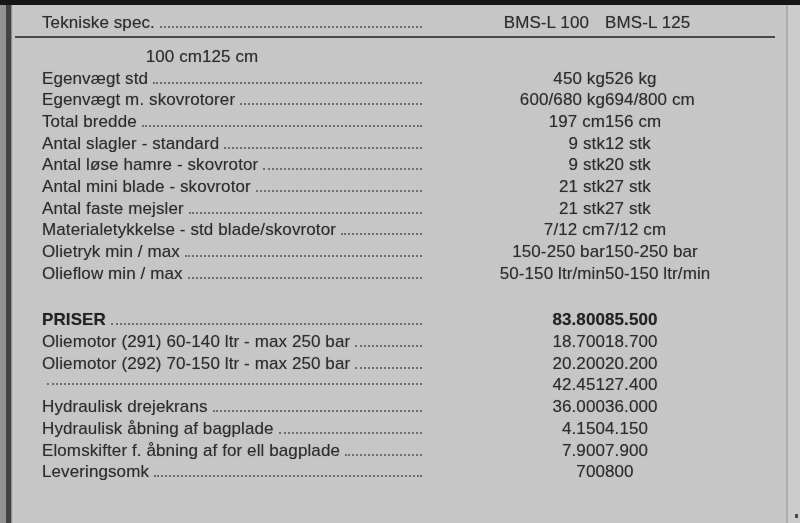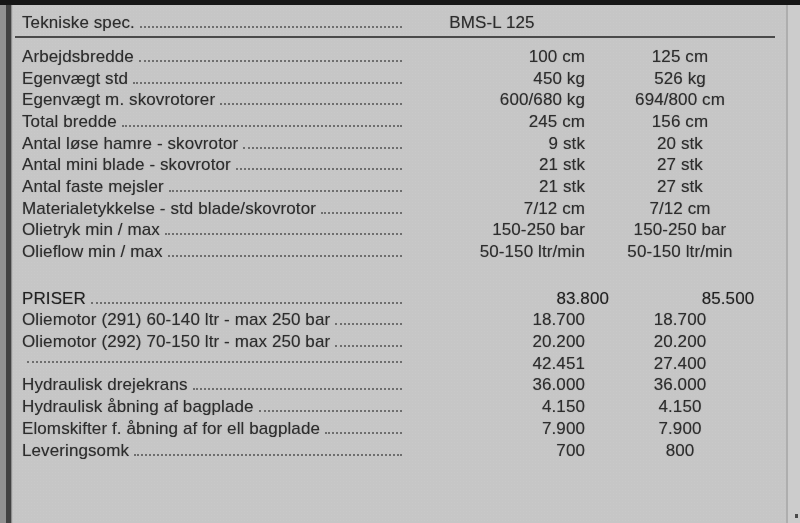--- a/index.html
+++ b/index.html
@@ -26,56 +26,53 @@
   .content { position:absolute; left:22px; top:9px; width:753px; }
 
   .header-row {
     display:flex; align-items:flex-end;
     height:24px; padding-bottom:3px;
     border-bottom:2px solid #4a4a4a;
     margin-left:-7px; padding-left:7px;
   }
   .rows { margin-top:8px; }
   .row { display:flex; align-items:center; height:21.7px; }
-  .cell-label { flex:0 0 383px; display:flex; align-items:baseline; overflow:hidden; white-space:nowrap; }
+  .cell-label { flex:0 0 383px; display:flex; align-items:baseline; overflow:hidden; white-space:nowrap;margin-left:20px; }
   .leader { flex:1 1 auto; min-width:8px; border-bottom:2px dotted #6e6e6e; margin:0 3px 3px 5px; }
   .cell-v1 { flex:0 0 180px; text-align:right; white-space:nowrap; }
-  .cell-v2 { flex:0 0 190px; text-align:center; white-space:nowrap; }
+  .cell-v2 { flex:0 0 190px; text-align:left; white-space:nowrap; }
   .header-row .cell-v1, .header-row .cell-v2 { padding-right:16px; box-sizing:border-box; }
   .header-row .cell-label { flex:0 0 383px; }
   .spacer { height:17px; }
-  .bold { font-weight:400; color:#222222;gap:24px; }
+  .bold { font-weight:700; color:#222222; }
 </style>
 </head>
 <body>
 
 <div class="page">
   <div class="top-bar"></div>
   <div class="left-strip"></div>
   <div class="left-line"></div>
   <div class="right-line"></div>
   <div class="right-margin"></div>
   <div class="corner-speck"></div>
 
   <div class="content">
 
     <div class="header-row">
       <div class="cell-label">
         <span>Tekniske spec.</span>
         <span class="leader"></span>
       </div>
+      <div class="cell-v1">BMS-L 100</div>
       <div class="cell-v2">BMS-L 125</div>
     </div>
 
     <div class="rows">
       <div class="row">
-        <div class="cell-label">
-            <span>Arbejdsbredde</span>
-            <span class="leader"></span>
-          </div>
         <div class="cell-v1">100 cm</div>
         <div class="cell-v2">125 cm</div>
       </div>
       <div class="row">
         <div class="cell-label">
             <span>Egenvægt std</span>
             <span class="leader"></span>
           </div>
         <div class="cell-v1">450 kg</div>
         <div class="cell-v2">526 kg</div>
@@ -86,22 +83,30 @@
             <span class="leader"></span>
           </div>
         <div class="cell-v1">600/680 kg</div>
         <div class="cell-v2">694/800 cm</div>
       </div>
       <div class="row">
         <div class="cell-label">
             <span>Total bredde</span>
             <span class="leader"></span>
           </div>
-        <div class="cell-v1">245 cm</div>
+        <div class="cell-v1">197 cm</div>
         <div class="cell-v2">156 cm</div>
+      </div>
+      <div class="row">
+        <div class="cell-label">
+            <span>Antal slagler - standard</span>
+            <span class="leader"></span>
+          </div>
+        <div class="cell-v1">9 stk</div>
+        <div class="cell-v2">12 stk</div>
       </div>
       <div class="row">
         <div class="cell-label">
             <span>Antal løse hamre - skovrotor</span>
             <span class="leader"></span>
           </div>
         <div class="cell-v1">9 stk</div>
         <div class="cell-v2">20 stk</div>
       </div>
       <div class="row">

